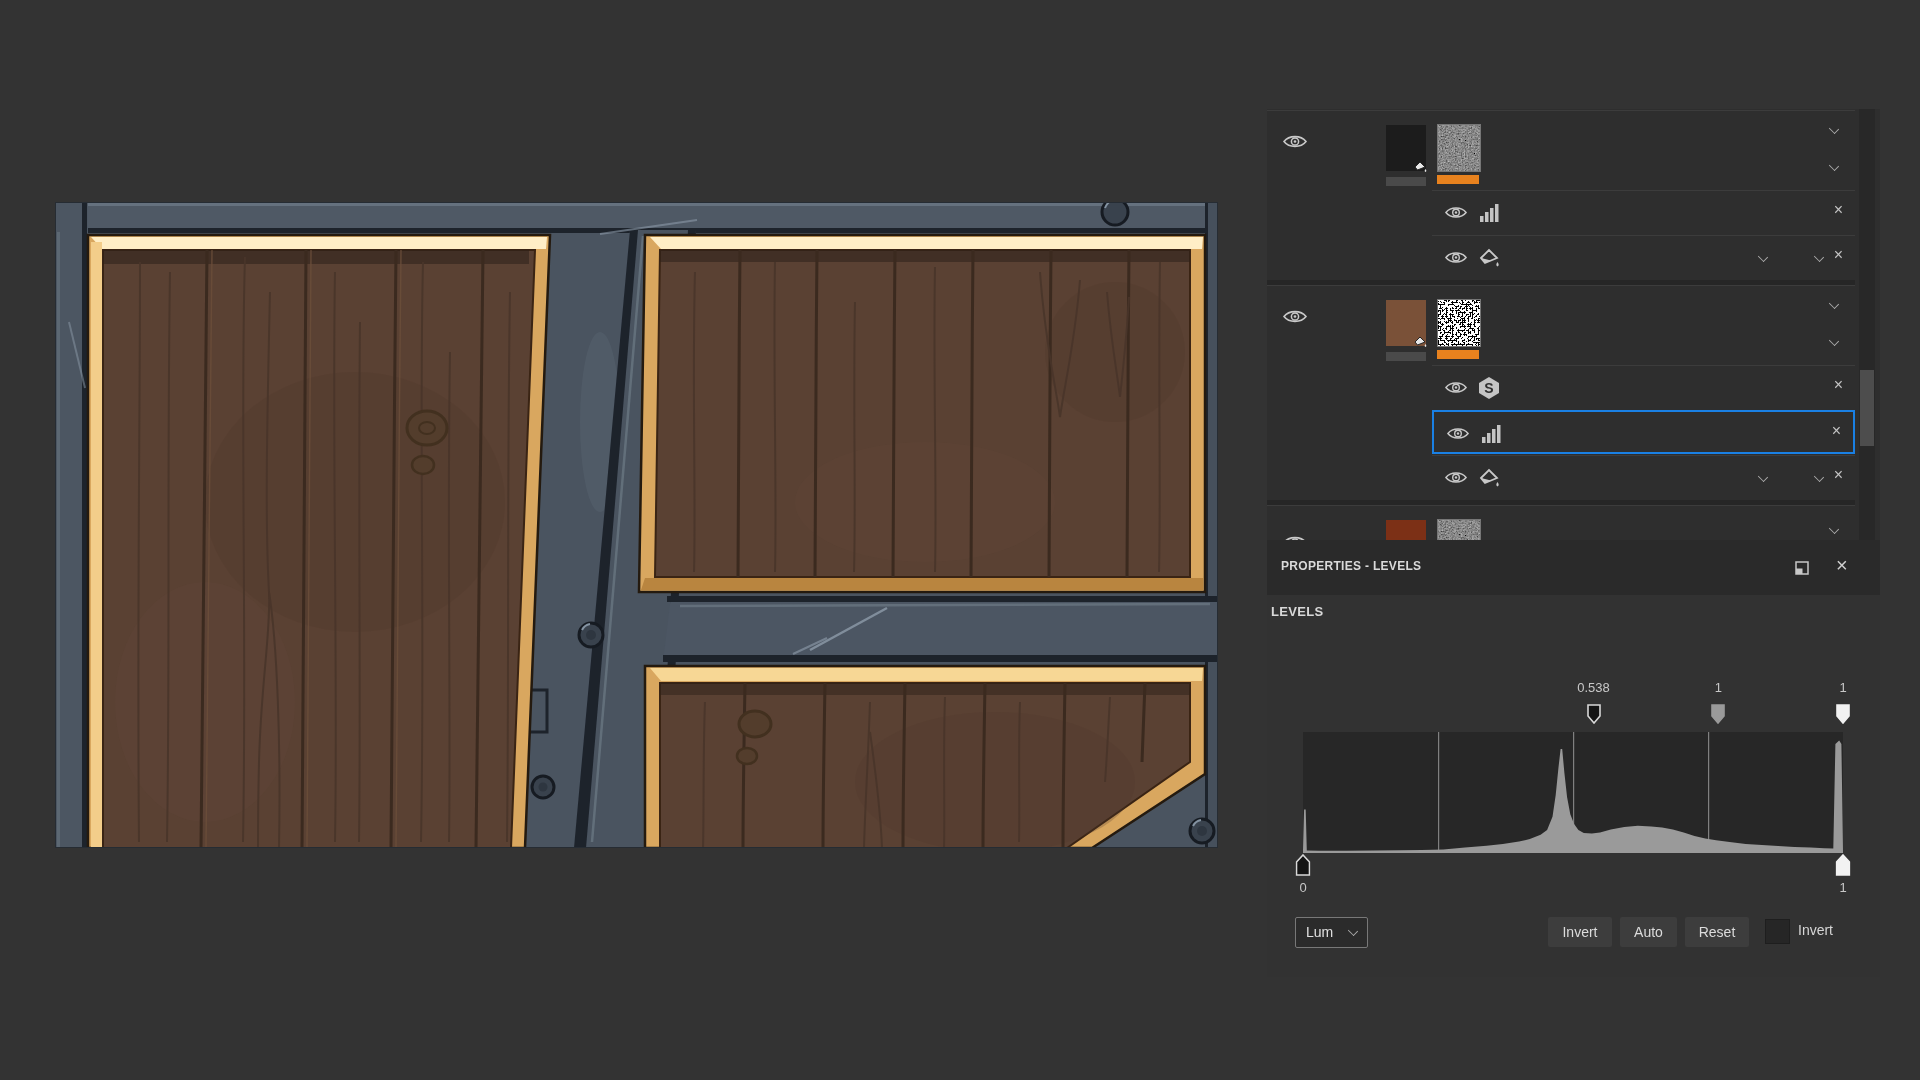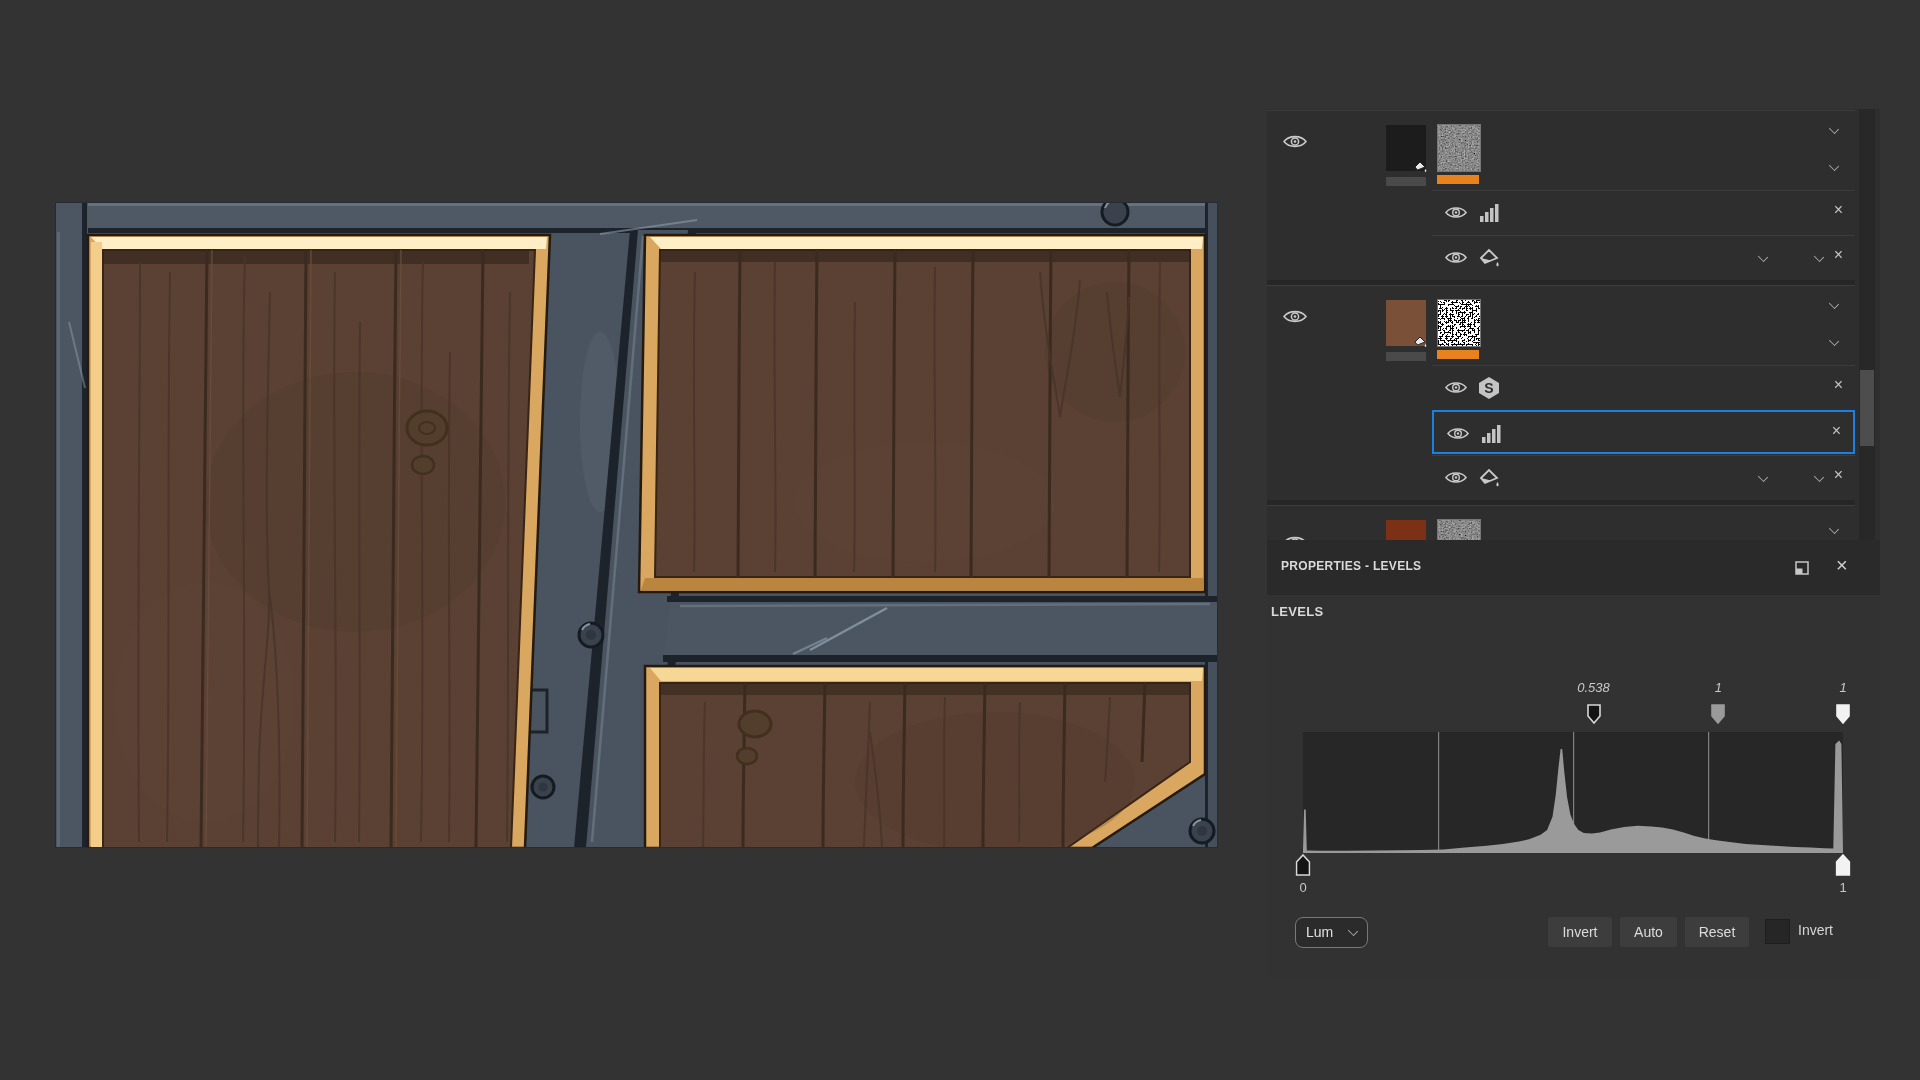--- a/index.html
+++ b/index.html
@@ -50,27 +50,27 @@
   .props-panel{left:1267px;top:540px;width:613px;height:437px;background:var(--panel-body);}
   .props-header{position:absolute;left:0;top:0;width:613px;height:55px;background:var(--header-bg);}
   .props-title{position:absolute;left:14px;top:19px;font-size:12px;font-weight:bold;color:#dadada;letter-spacing:.3px;}
   .props-restore{position:absolute;left:527px;top:20px;}
   .props-close{position:absolute;left:569px;top:14px;font-size:20px;color:#d0d0d0;}
   .section-label{position:absolute;left:4px;top:64px;font-size:13px;font-weight:bold;color:#d8d8d8;letter-spacing:.3px;}
 
   .hist-wrap{position:absolute;left:36px;top:140px;width:540px;height:240px;}
   .hist-box{position:absolute;left:0;top:52px;width:540px;height:121px;background:var(--hist-bg);}
   .hist-box svg{display:block;width:540px;height:121px;}
-  .h-label{position:absolute;top:0;font-size:13px;color:#c8c8c8;transform:translateX(-50%);font-style:italic;}
+  .h-label{position:absolute;top:0;font-size:13px;color:#c8c8c8;transform:translateX(-50%);}
   .h-top{position:absolute;top:24px;width:14px;height:20px;transform:translateX(-50%);}
   .h-bot{position:absolute;top:174px;width:15px;height:22px;transform:translateX(-50%);}
   .b-label{position:absolute;top:200px;font-size:13px;color:#c8c8c8;transform:translateX(-50%);}
 
   .lum-select{position:absolute;left:28px;top:377px;width:73px;height:31px;background:#2b2b2b;
-    border:1px solid #787878;border-radius:8px;box-sizing:border-box;font-size:14px;color:#e0e0e0;}
+    border:1px solid #787878;border-radius:2px;box-sizing:border-box;font-size:14px;color:#e0e0e0;}
   .lum-select span.txt{position:absolute;left:10px;top:6px;}
   .lum-select .chev{right:10px;top:9px;}
   .pbtn{position:absolute;top:377px;height:30px;background:var(--button-bg);border:none;border-radius:2px;
     color:#dcdcdc;font-size:14px;font-family:"Liberation Sans",sans-serif;padding:0 10px;box-sizing:border-box;}
   .clamp-box{position:absolute;left:498px;top:379px;width:25px;height:25px;background:#262626;border:1px solid #1e1e1e;box-sizing:border-box;}
   .clamp-label{position:absolute;left:531px;top:382px;font-size:14px;color:#d6d6d6;}
 </style>
 </head>
 <body>
 

